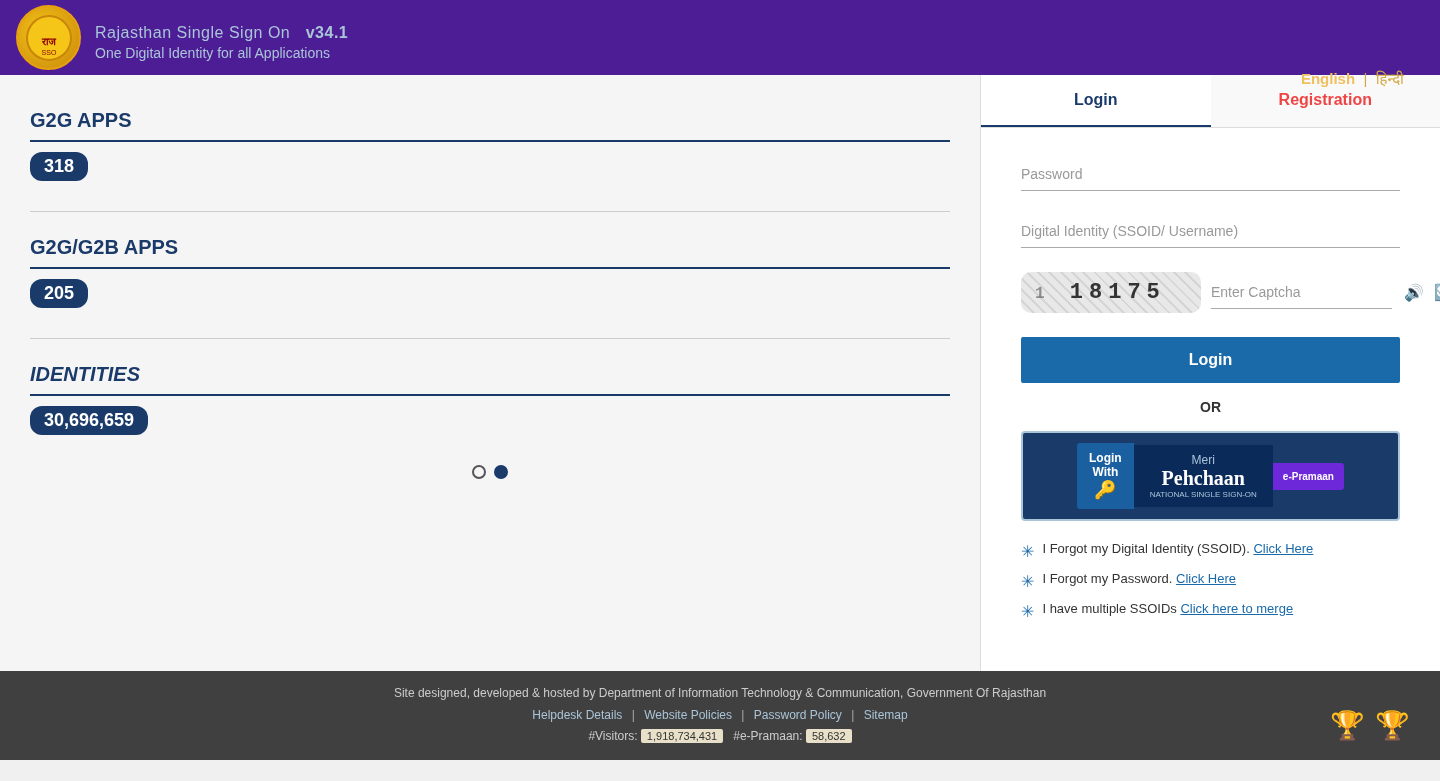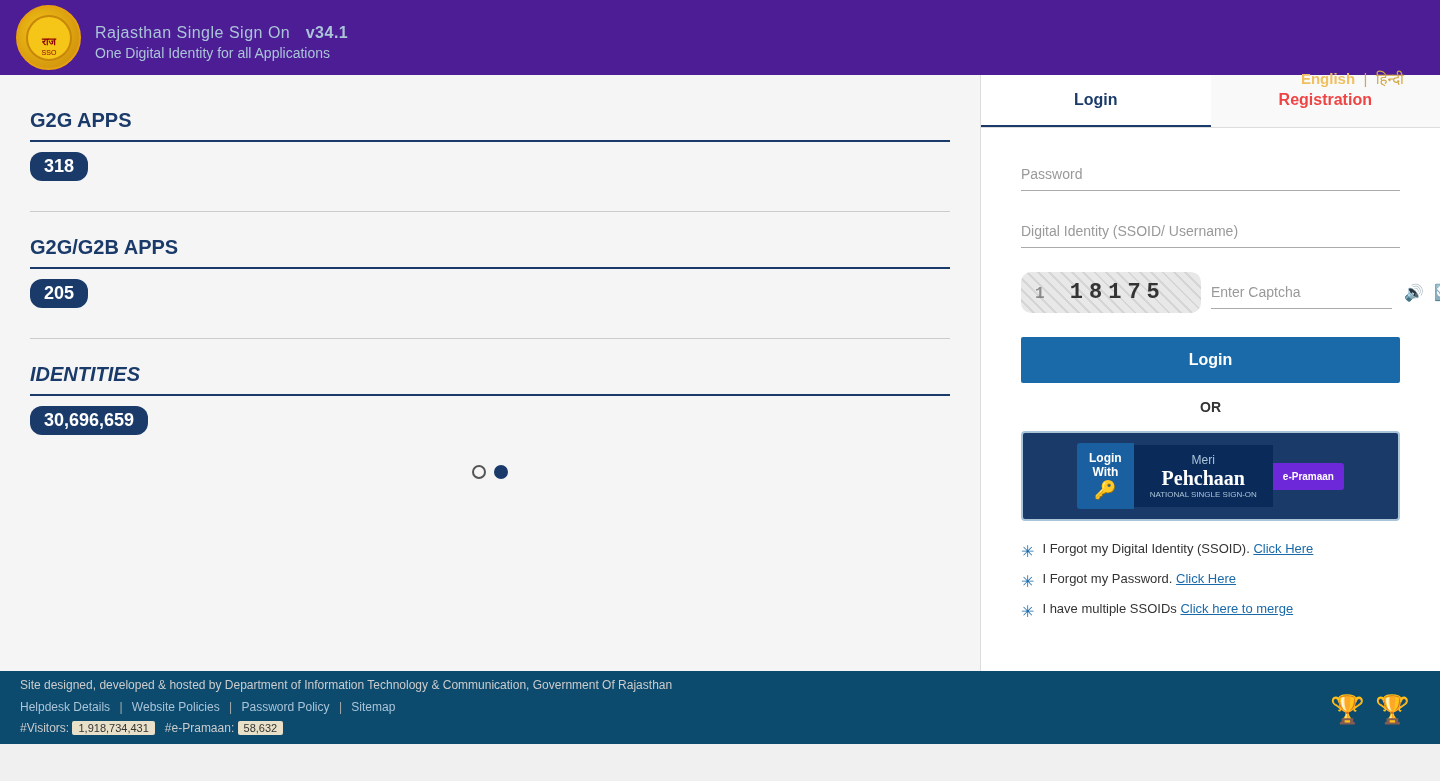--- a/index.html
+++ b/index.html
@@ -280,23 +280,24 @@
       margin-top: 1px;
     }
     .help-link {
       color: #1a6aaa;
       text-decoration: underline;
       cursor: pointer;
     }
 
     
     .footer {
-      background: #0c4a6e;
+      background: #404040;
       color: #ccc;
-      padding: 4px 20px;
+      text-align: center;
+      padding: 12px 20px;
       font-size: 12px;
       line-height: 1.8;
     }
     .footer a {
       color: #aac4d8;
       text-decoration: none;
     }
     .footer .pipe { margin: 0 6px; color: #aaa; }
     .footer-stats {
       font-size: 12px;

